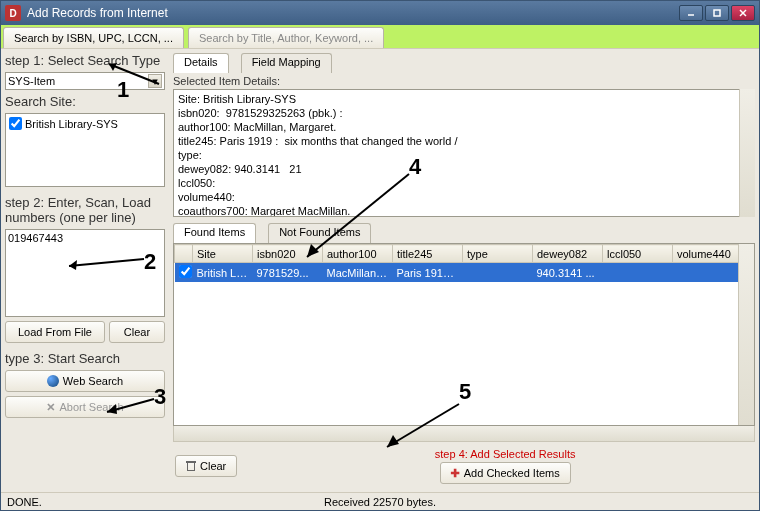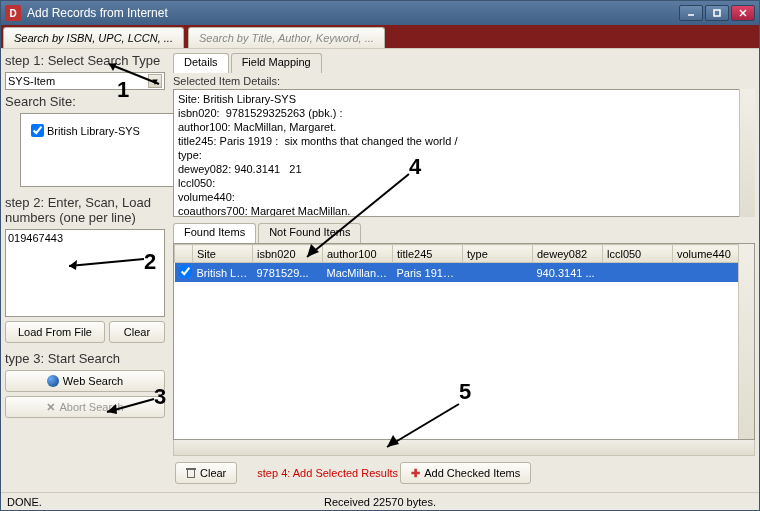--- a/index.html
+++ b/index.html
@@ -11,53 +11,53 @@
   .win-controls { display: flex; gap: 2px; }
   .win-btn { width: 24px; height: 16px; background: linear-gradient(#6a8ab0, #4a6a90); border: 1px solid #2c4560; border-radius: 2px; display: flex; align-items: center; justify-content: center; cursor: pointer; }
   .win-btn.close { background: linear-gradient(#d46, #a24); }
   .win-btn svg { width: 10px; height: 10px; stroke: #fff; stroke-width: 1.5; }
   .toolbar { height: 30px; background: #ece9e1; border-bottom: 1px solid #cfcabb; display: flex; align-items: center; padding: 0 6px; gap: 8px; }
   .support { margin-left: auto; color: #333; }
   .btn { height: 22px; padding: 0 10px; background: linear-gradient(#fdfdfb, #ece8dc); border: 1px solid #b8b4a6; border-radius: 3px; cursor: pointer; display: inline-flex; align-items: center; gap: 4px; }
   .btn.close-tool { background: linear-gradient(#ffe6a6, #f9c96b); border-color: #c9a84d; }
   .btn .q-icon { width: 14px; height: 14px; border-radius: 50%; background: #3a7fd5; color: #fff; display: flex; align-items: center; justify-content: center; font-size: 10px; }
   .tick { color: #2a7a2a; font-weight: bold; }
-  .search-tabs { height: 24px; background: #7f1d1d; display: flex; border-bottom: 1px solid #cfcabb; font-style: italic; }
+  .search-tabs { height: 24px; background: #bef264; display: flex; border-bottom: 1px solid #cfcabb; }
   .search-tab { padding: 4px 10px; border: 1px solid #b8b4a6; background: linear-gradient(#fdfdfb, #ece8dc); margin: 2px 2px 0 2px; border-bottom: none; border-radius: 3px 3px 0 0; cursor: pointer; }
   .search-tab.inactive { color: #888; }
   .body { flex: 1; display: flex; background: #ece9e1; }
   .left-pane { width: 168px; padding: 4px; display: flex; flex-direction: column; gap: 4px; }
   .section-label { color: #333; font-size: 13px; }
   .combo { width: 100%; height: 18px; background: #fff; border: 1px solid #9c9a8d; display: flex; align-items: center; padding: 0 2px; }
   .combo span { flex: 1; }
   .combo .dd { width: 14px; height: 14px; background: linear-gradient(#f0eee6, #d9d5c6); border: 1px solid #b0ac9e; display: flex; align-items: center; justify-content: center; }
-  .listbox { width: 100%; background: #fff; border: 1px solid #9c9a8d; padding: 10px; margin-left: 15px; }
+  .listbox { width: 100%; background: #fff; border: 1px solid #9c9a8d; padding: 3px; }
   .listbox.sites { height: 74px; }
   .cbx { display: flex; align-items: center; gap: 3px; }
   .cbx input { margin: 0; }
   .textarea-box { width: 100%; height: 88px; background: #fff; border: 1px solid #9c9a8d; padding: 2px; font-family: inherit; resize: none; }
   .left-btn-row { display: flex; gap: 4px; }
   .btn.full { flex: 1; justify-content: center; }
   .btn.disabled { color: #999; cursor: default; }
   .right-pane { flex: 1; padding: 4px; display: flex; flex-direction: column; position: relative; }
   .sub-tabs { display: flex; height: 20px; }
-  .sub-tab { padding: 2px 10px; border: 1px solid #b8b4a6; border-bottom: none; background: #ece9e1; margin-right: 2px; border-radius: 3px 3px 0 0; cursor: pointer; }
+  .sub-tab { padding: 2px 10px; border: 1px solid #b8b4a6; border-bottom: none; background: #ece9e1; margin-right: 12px; border-radius: 3px 3px 0 0; cursor: pointer; }
   .sub-tab.active { background: #fff; }
   .details-label { padding: 2px 0; color: #333; }
   .details-text { height: 128px; background: #fff; border: 1px solid #9c9a8d; padding: 2px 4px; overflow: hidden; line-height: 14px; white-space: pre; }
   .results-tabs { display: flex; height: 20px; margin-top: 6px; }
   .table-wrap { flex: 1; background: #ffffff; border: 1px solid #9c9a8d; overflow: auto; position: relative; }
   table { border-collapse: collapse; width: 100%; table-layout: fixed; }
   th { background: linear-gradient(#f7f5ec, #e5e1d3); border: 1px solid #c9c5b6; text-align: left; padding: 2px 4px; font-weight: normal; height: 18px; }
   td { padding: 2px 4px; overflow: hidden; white-space: nowrap; text-overflow: ellipsis; height: 18px; }
   tr.selected td { background: #2e6fd1; color: #fff; }
   th.cb, td.cb { width: 18px; text-align: center; }
   .step4-label { color: #c00; }
   .bottom-row { display: flex; align-items: center; padding: 4px 2px; gap: 20px; flex-wrap: wrap; }
-  .bottom-center { flex: 1; display: flex; flex-direction: row; align-items: center; gap: 2px; }
+  .bottom-center { flex: 1; display: flex; flex-direction: column; align-items: center; gap: 2px; }
   .add-btn .plus { color: #c33; font-weight: bold; }
   .statusbar { height: 18px; background: #ece9e1; border-top: 1px solid #cfcabb; display: flex; align-items: center; padding: 0 6px; position: relative; }
   .status-center { position: absolute; left: 50%; transform: translateX(-50%); }
   .scroll-stub { position: absolute; right: 0; top: 0; bottom: 0; width: 16px; background: linear-gradient(#f0eee6, #e0ddd0); border-left: 1px solid #c9c5b6; }
   .hscroll-stub { height: 16px; background: linear-gradient(#f0eee6, #e0ddd0); border: 1px solid #c9c5b6; border-top: none; margin-bottom: 2px; }
   .annotation { position: absolute; font-size: 22px; font-weight: bold; color: #000; pointer-events: none; z-index: 50; }
   .arrow { position: absolute; pointer-events: none; z-index: 49; }
   .globe-icon { width: 12px; height: 12px; border-radius: 50%; background: radial-gradient(circle at 30% 30%, #6af, #147); display: inline-block; }
   .x-gray { color: #999; font-weight: bold; }
   .trash-icon { display: inline-flex; flex-direction: column; align-items: center; }

